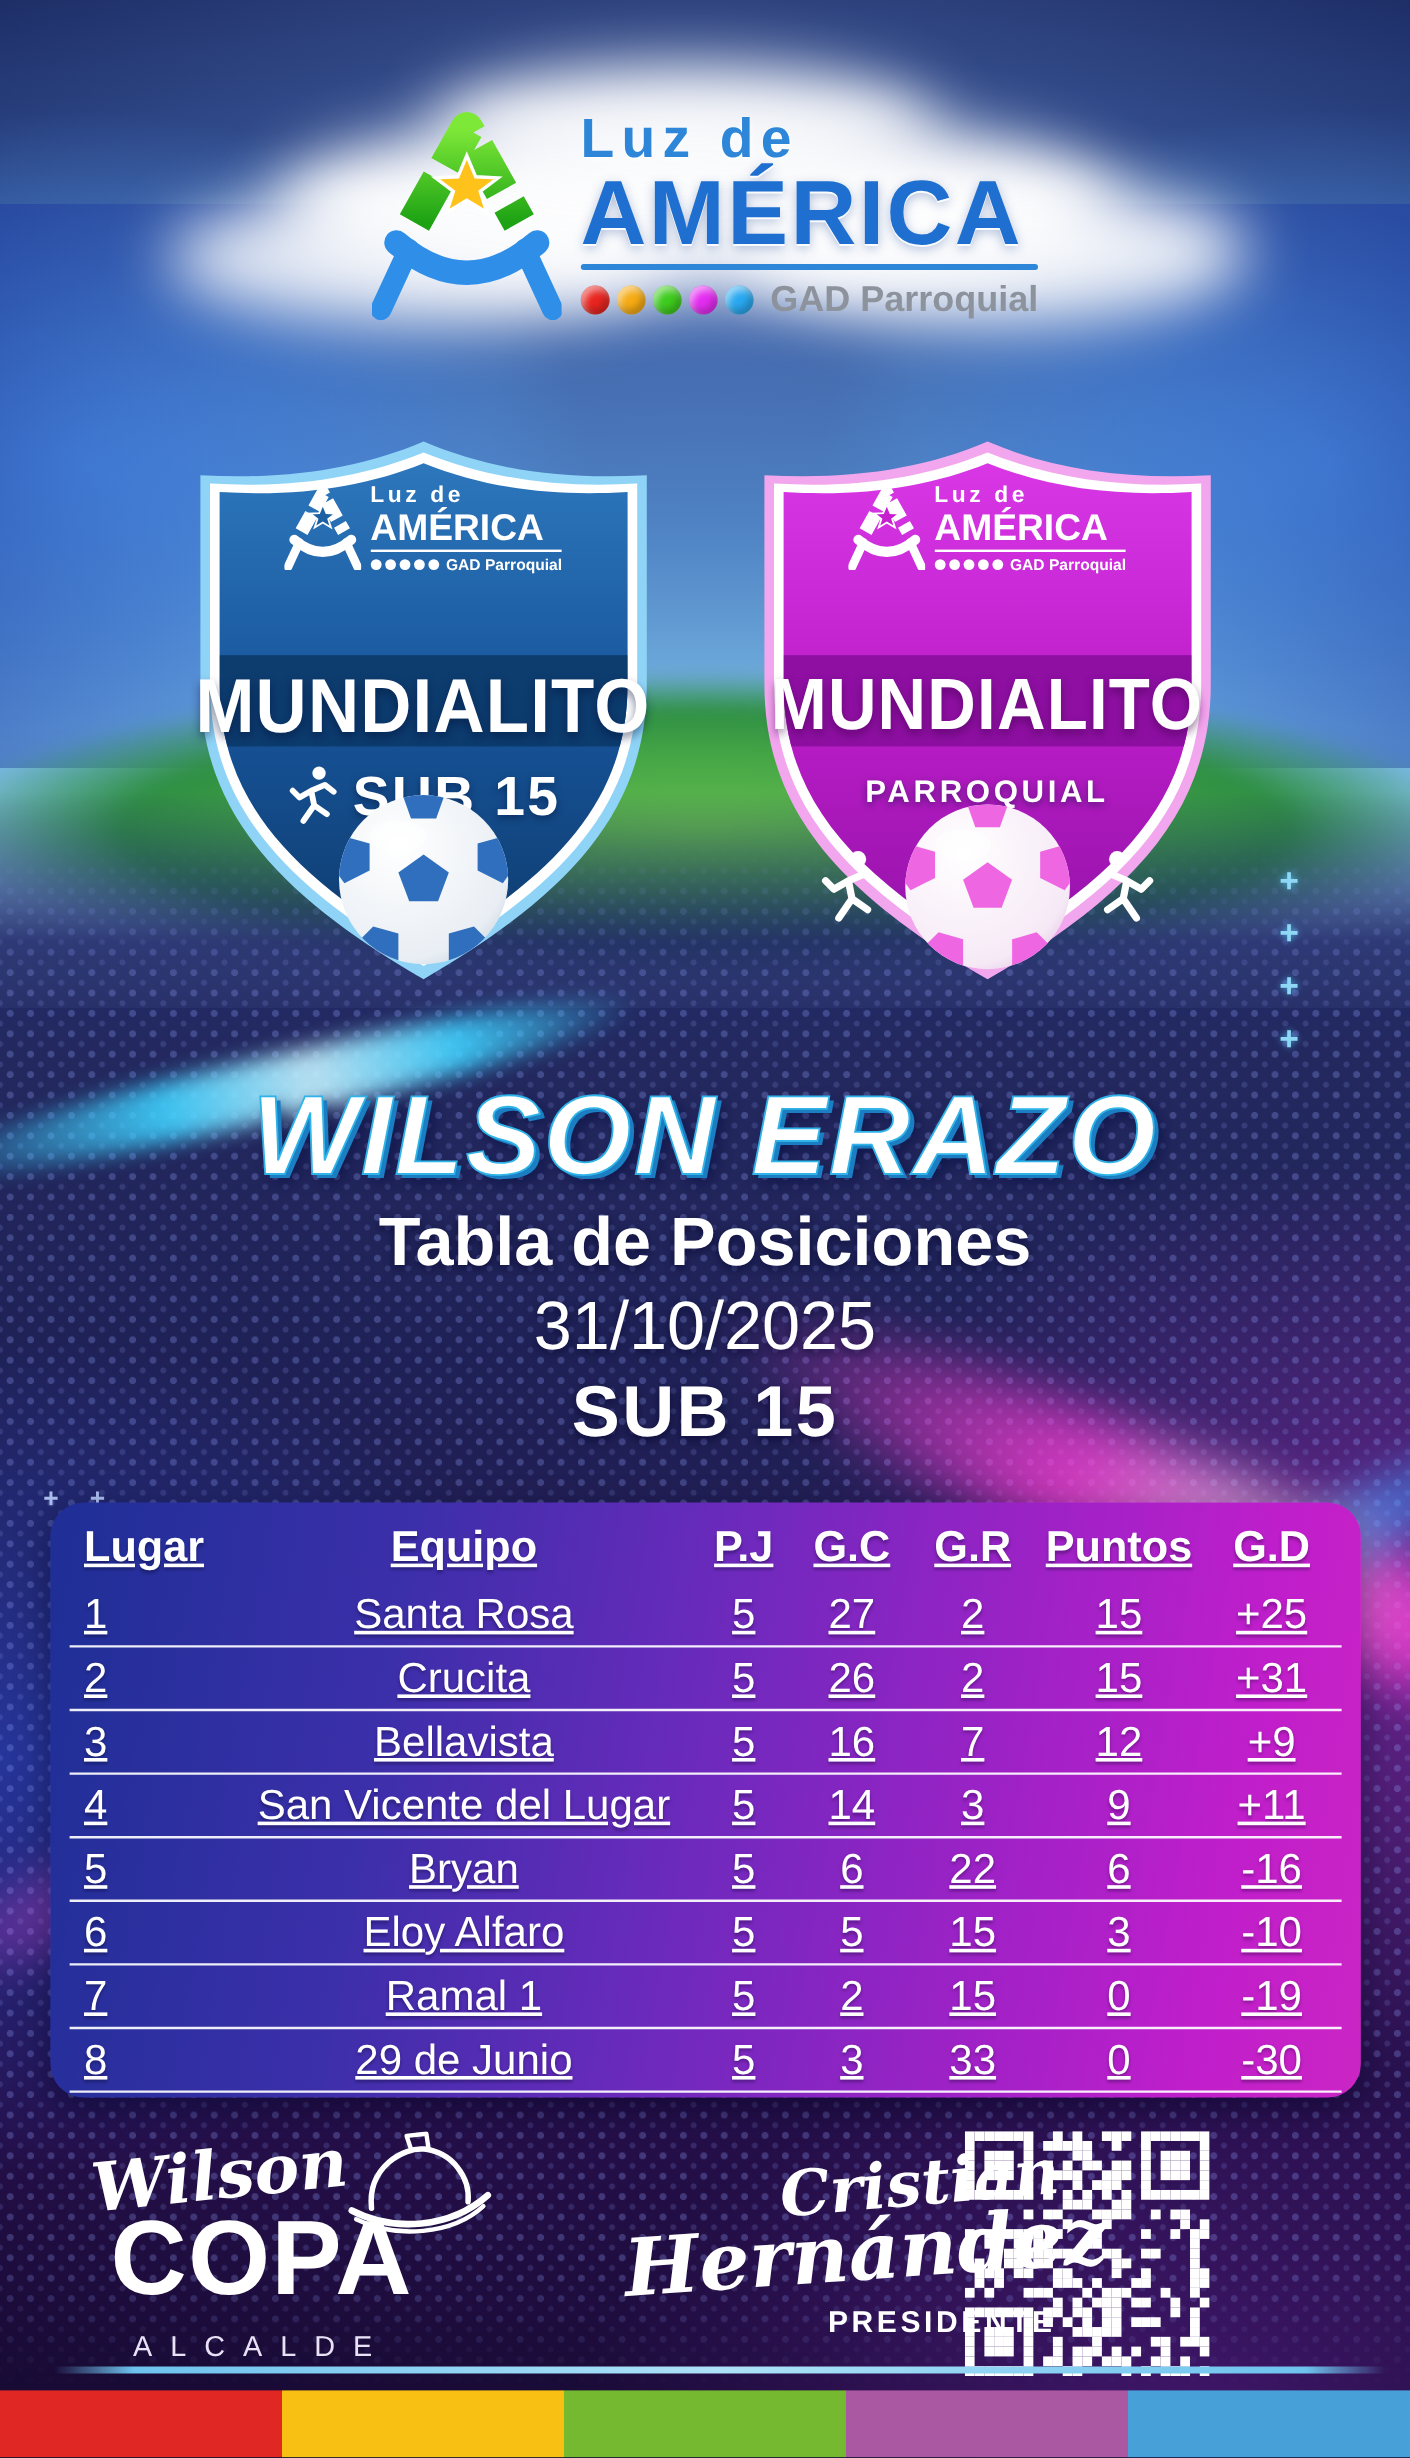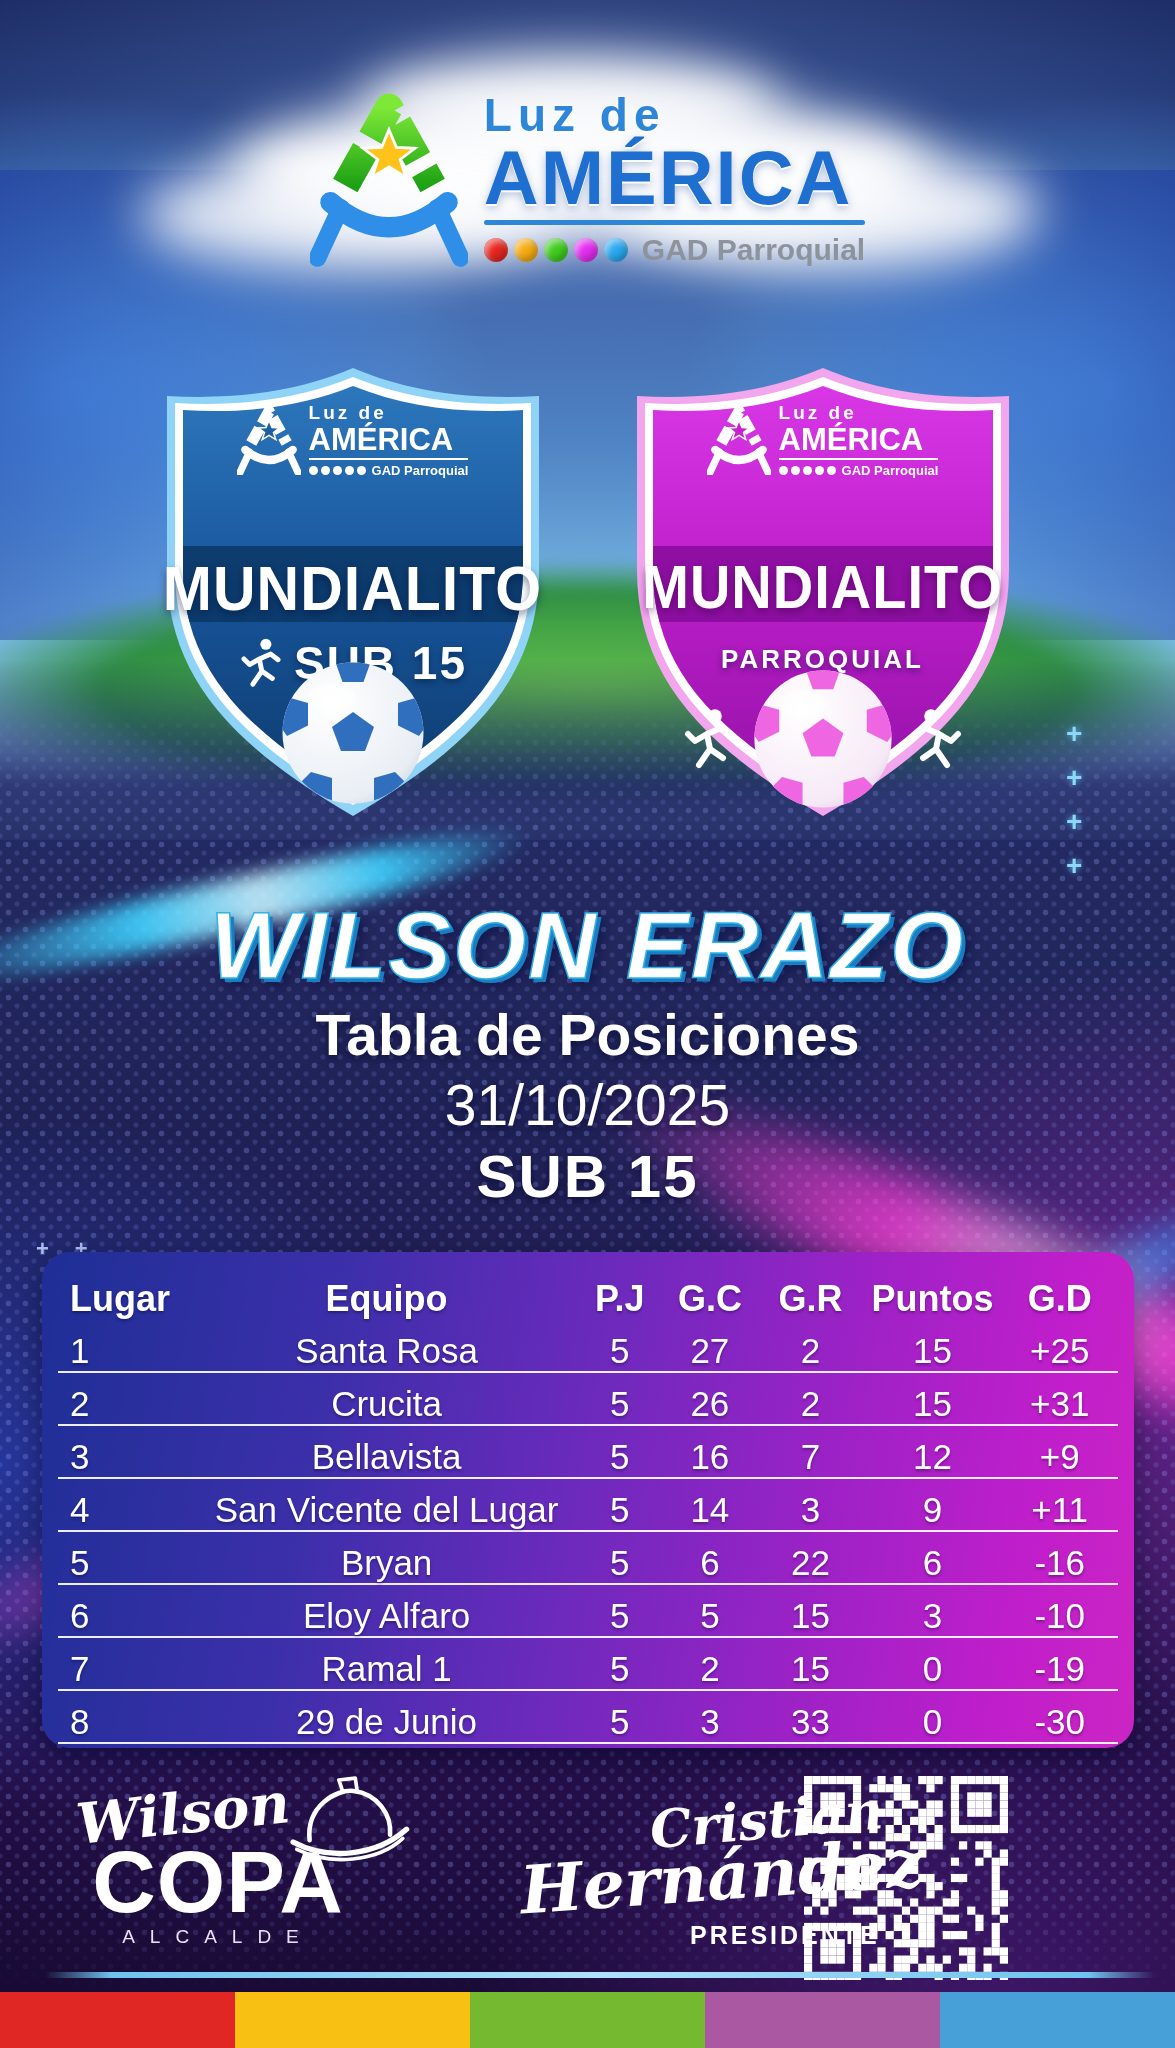--- a/index.html
+++ b/index.html
@@ -111,41 +111,41 @@
   .t-date{position:absolute;left:0;top:1072px;width:1175px;text-align:center;z-index:7;
     font-size:57px;font-weight:400;color:#fff;text-shadow:0 3px 8px rgba(0,0,40,.6);}
   .t-cat{position:absolute;left:0;top:1142px;width:1175px;text-align:center;z-index:7;
     font-size:60px;font-weight:800;color:#fff;letter-spacing:2px;text-shadow:0 3px 8px rgba(0,0,40,.6);}
 
   
   .table-wrap{position:absolute;left:42px;top:1252px;width:1092px;height:496px;z-index:7;
     border-radius:28px;padding:6px 16px 14px;box-sizing:border-box;
     background:linear-gradient(100deg,#1e2f96 0%,#3c2faa 26%,#6a2abc 48%,#9c22c6 70%,#c01ecb 88%,#cb25c4 100%);
     box-shadow:0 10px 30px rgba(0,0,30,.45);}
-  .trow{display:flex;align-items:flex-end;height:51px;color:#fff;font-size:35px;
-    border-bottom:2px solid rgba(255,255,255,.92);text-shadow:0 2px 3px rgba(0,0,30,.35);}
+  .trow{display:flex;align-items:center;height:51px;color:#fff;font-size:35px;
+    border-bottom:2px solid rgba(255,255,255,.92);text-shadow:0 2px 3px rgba(0,0,30,.35);text-decoration:underline;}
   .trow.head{height:62px;font-weight:700;font-size:36px;border-bottom:none;}
   .trow:last-child{border-bottom:2px solid rgba(255,255,255,.92);}
   .tc{text-align:center;}
   .tc.c0{width:13%;text-align:left;padding-left:12px;box-sizing:border-box;}
   .tc.c1{width:36%;}
   .tc.c2{width:8%;}
   .tc.c3{width:9%;}
   .tc.c4{width:10%;}
   .tc.c5{width:13%;}
   .tc.c6{width:11%;}
 
   
   .mayor{position:absolute;left:48px;top:1788px;width:340px;text-align:center;color:#fff;z-index:7;}
   .mayor .first{font-family:"DejaVu Serif",cursive;font-style:italic;font-weight:700;
     font-size:56px;transform:rotate(-6deg);margin-right:70px;line-height:.9;}
   .mayor .lastrow{position:relative;}
   .mayor .last{font-size:88px;font-weight:800;letter-spacing:1px;line-height:1;}
   .mayor .helmet{position:absolute;right:-24px;top:-62px;}
-  .mayor .role{font-size:19px;font-weight:400;letter-spacing:15px;margin-top:0;color:#e9e2f7;}
+  .mayor .role{font-size:24px;font-weight:400;letter-spacing:15px;margin-top:16px;color:#e9e2f7;}
   .president{position:absolute;left:520px;top:1800px;width:300px;color:#fff;z-index:7;}
   .president .first{font-family:"DejaVu Serif",cursive;font-style:italic;font-weight:700;
     font-size:52px;transform:rotate(-5deg);margin-left:130px;line-height:.9;}
   .president .last{font-family:"DejaVu Serif",cursive;font-style:italic;font-weight:700;
     font-size:66px;transform:rotate(-4deg);margin-top:-6px;white-space:nowrap;}
   .president .role{font-size:25px;font-weight:800;letter-spacing:3px;margin:2px 0 0 170px;}
   .qr{position:absolute;left:804px;top:1776px;width:204px;height:204px;z-index:7;}
 
   .blue-line{position:absolute;left:45px;top:1972px;width:1110px;height:6px;border-radius:3px;z-index:7;
     background:linear-gradient(90deg,transparent,#6ec3ee 6%,#aee2f8 50%,#6ec3ee 94%,transparent);}

